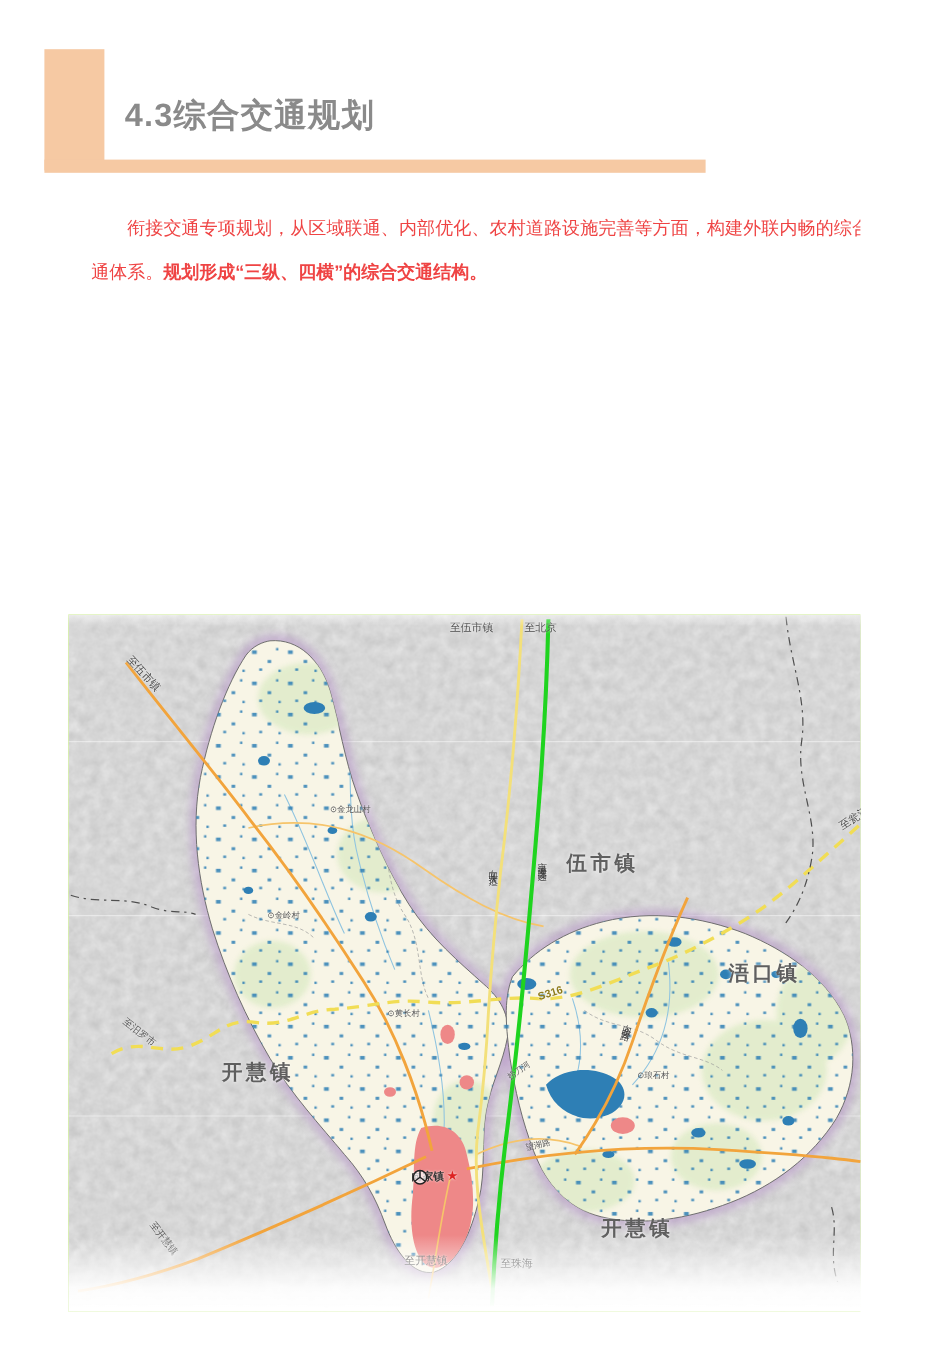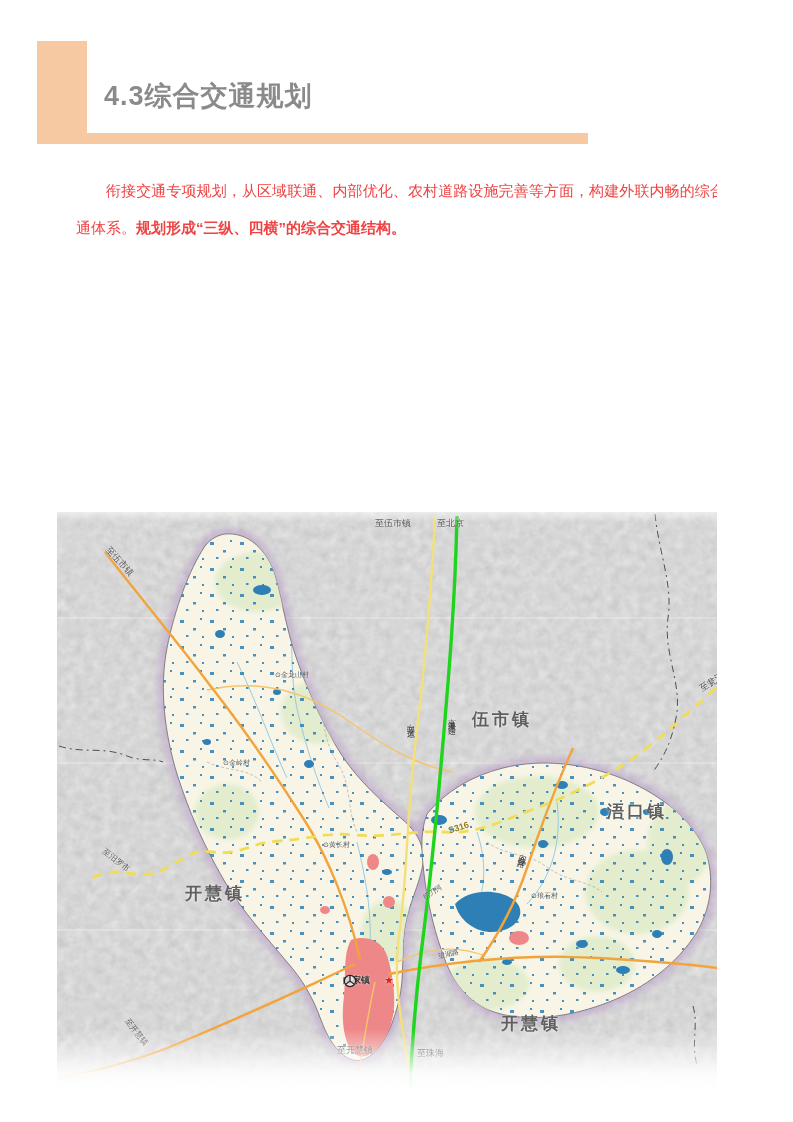--- a/index.html
+++ b/index.html
@@ -31,21 +31,21 @@
     position:absolute;font-size:9px;color:#4c4c4c;white-space:nowrap;
     text-shadow:0 0 2px rgba(255,255,255,.9);transform-origin:left top;
   }
   .ml.town{
     font-family:"Liberation Serif","DejaVu Serif",serif;font-size:17px;color:#5f5f5f;
     letter-spacing:3px;font-weight:bold;text-shadow:0 0 3px rgba(255,255,255,.8);
   }
   .ml.vert{writing-mode:vertical-rl;letter-spacing:2px;font-size:8px;color:#3c3c3c;}
   .ml.tiny{font-size:7px;color:#555;}
   .ml.road-num{font-size:9px;font-weight:bold;color:#8f7c1d;}
-  .xiangjia{display:flex;align-items:center;gap:14px;font-size:9px;font-weight:bold;color:#333;}
+  .xiangjia{display:flex;align-items:center;gap:2px;font-size:9px;font-weight:bold;color:#333;}
   .star{color:#dd2222;font-size:11px;line-height:1;}
   .fog-bottom{
     position:absolute;left:0;bottom:0;width:100%;height:64px;
     background:linear-gradient(to bottom,rgba(255,255,255,0),rgba(255,255,255,.92) 70%,#ffffff);
     pointer-events:none;
   }
   .fog-top{
     position:absolute;left:0;top:0;width:100%;height:10px;
     background:linear-gradient(to bottom,rgba(255,255,255,.55),rgba(255,255,255,0));
     pointer-events:none;

